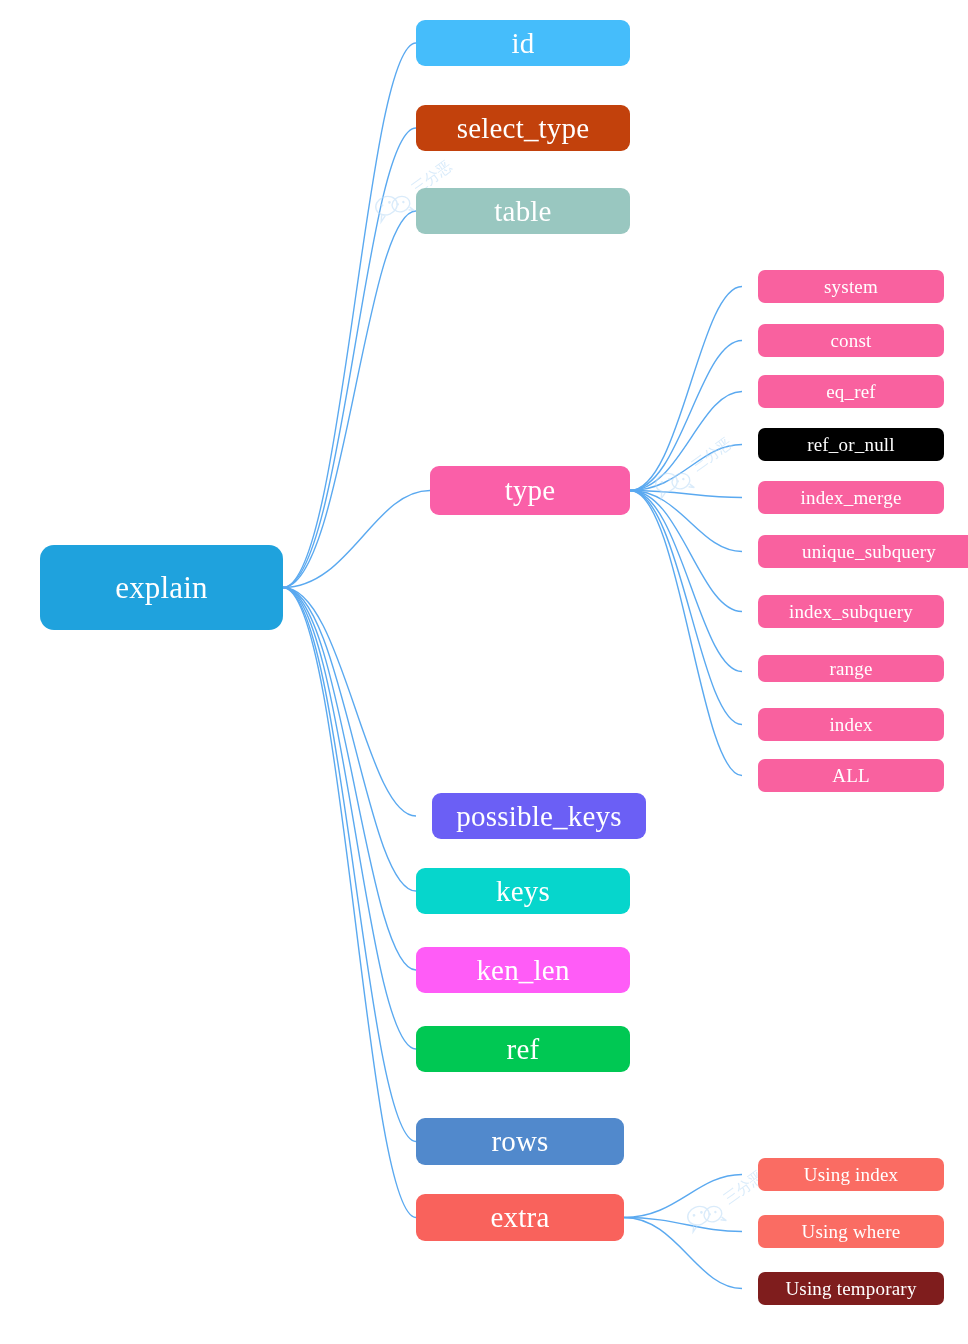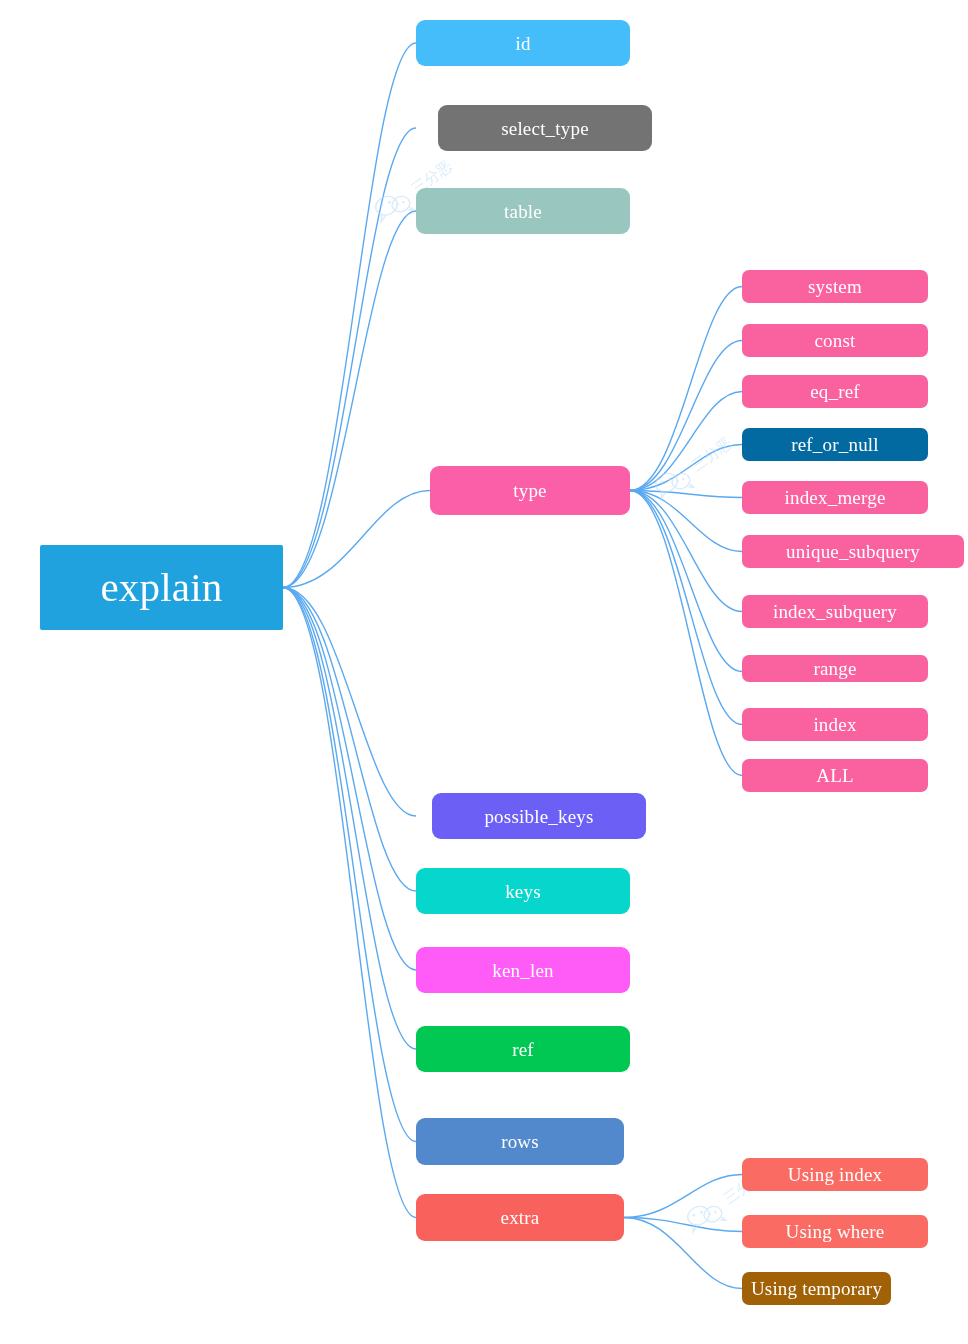--- a/index.html
+++ b/index.html
@@ -37,32 +37,33 @@
     text-align: center;
     letter-spacing: 0.2px;
     z-index: 3;
   }
   .node > span {
     display: block;
     line-height: 1;
   }
   
   .node.root {
-    border-radius: 2px;
-    font-size: 41px;
+    border-radius: 14px;
+    font-size: 31px;
   }
   
   .node.branch {
-    font-size: 19px;
+    font-size: 29px;
     border-radius: 9px;
   }
   
   .node.leaf {
     font-size: 19px;
     border-radius: 7px;
+    margin-left: 16px;
   }
   .watermark {
     position: absolute;
     z-index: 2;
     pointer-events: none;
     opacity: 0.55;
   }
 </style>
 </head>
 <body>
@@ -92,39 +93,39 @@
       <path d="M 624 1217.5 C 677.1 1217.5, 697.16 1174.5, 742 1174.5" fill="none" stroke="#5aa9f0" stroke-width="1.4"></path>
       <path d="M 624 1217.5 C 677.1 1217.5, 697.16 1231.5, 742 1231.5" fill="none" stroke="#5aa9f0" stroke-width="1.4"></path>
       <path d="M 624 1217.5 C 677.1 1217.5, 697.16 1288.5, 742 1288.5" fill="none" stroke="#5aa9f0" stroke-width="1.4"></path>
     </svg>
 <div class="node root" style="left: 40px; top: 545px; width: 243px; height: 85px; background: rgb(31, 162, 221);">
       <span>explain</span>
     </div>
     <div class="node branch" style="left: 416px; top: 20px; width: 214px; height: 46px; background: rgb(69, 189, 251);">
       <span>id</span>
     </div>
-    <div class="node branch" style="left: 416px; top: 105px; width: 214px; height: 46px; background: #737373; margin-left: 22px;">
+    <div class="node branch" style="left: 416px; top: 105px; width: 214px; height: 46px; background: #c2410c;">
       <span>select_type</span>
     </div>
     <div class="node branch" style="left: 416px; top: 188px; width: 214px; height: 46px; background: rgb(153, 199, 192);">
       <span>table</span>
     </div>
     <div class="node branch" style="left: 430px; top: 466px; width: 200px; height: 49px; background: rgb(250, 95, 168);">
       <span>type</span>
     </div>
     <div class="node leaf" style="left: 742px; top: 270px; width: 186px; height: 33px; background: rgb(249, 97, 159);">
       <span>system</span>
     </div>
     <div class="node leaf" style="left: 742px; top: 324px; width: 186px; height: 33px; background: rgb(249, 97, 159);">
       <span>const</span>
     </div>
     <div class="node leaf" style="left: 742px; top: 375px; width: 186px; height: 33px; background: rgb(249, 97, 159);">
       <span>eq_ref</span>
     </div>
-    <div class="node leaf" style="left: 742px; top: 428px; width: 186px; height: 33px; background: #0369a1; text-align: center;">
+    <div class="node leaf" style="left: 742px; top: 428px; width: 186px; height: 33px; background: #000000; text-align: center;">
       <span>ref_or_null</span>
     </div>
     <div class="node leaf" style="left: 742px; top: 481px; width: 186px; height: 33px; background: rgb(249, 97, 159);">
       <span>index_merge</span>
     </div>
     <div class="node leaf" style="left: 742px; top: 535px; width: 222px; height: 33px; background: rgb(249, 97, 159);">
       <span>unique_subquery</span>
     </div>
     <div class="node leaf" style="left: 742px; top: 595px; width: 186px; height: 33px; background: rgb(249, 97, 159);">
       <span>index_subquery</span>
@@ -155,21 +156,21 @@
     </div>
     <div class="node branch" style="left: 416px; top: 1194px; width: 208px; height: 47px; background: rgb(249, 98, 92);">
       <span>extra</span>
     </div>
     <div class="node leaf" style="left: 742px; top: 1158px; width: 186px; height: 33px; background: rgb(250, 108, 99);">
       <span>Using index</span>
     </div>
     <div class="node leaf" style="left: 742px; top: 1215px; width: 186px; height: 33px; background: rgb(250, 108, 99);">
       <span>Using where</span>
     </div>
-    <div class="node leaf" style="left: 742px; top: 1272px; width: 149px; height: 33px; background: #a16207;">
+    <div class="node leaf" style="left: 742px; top: 1272px; width: 186px; height: 33px; background: #7f1d1d;">
       <span>Using temporary</span>
     </div>
     <div class="watermark" style="left: 368px; top: 170px; transform: rotate(-22deg);"><svg width="110" height="40" viewBox="0 0 110 40">
         <g fill="none" stroke="#bcdcf7" stroke-width="1.4">
           <ellipse cx="16" cy="21" rx="11" ry="9"></ellipse>
           <path d="M8 28 L5 34 L11 30"></path>
           <ellipse cx="30" cy="25" rx="9" ry="7.5"></ellipse>
           <path d="M37 31 L40 36 L35 33"></path>
         </g>
         <g fill="#bcdcf7">

